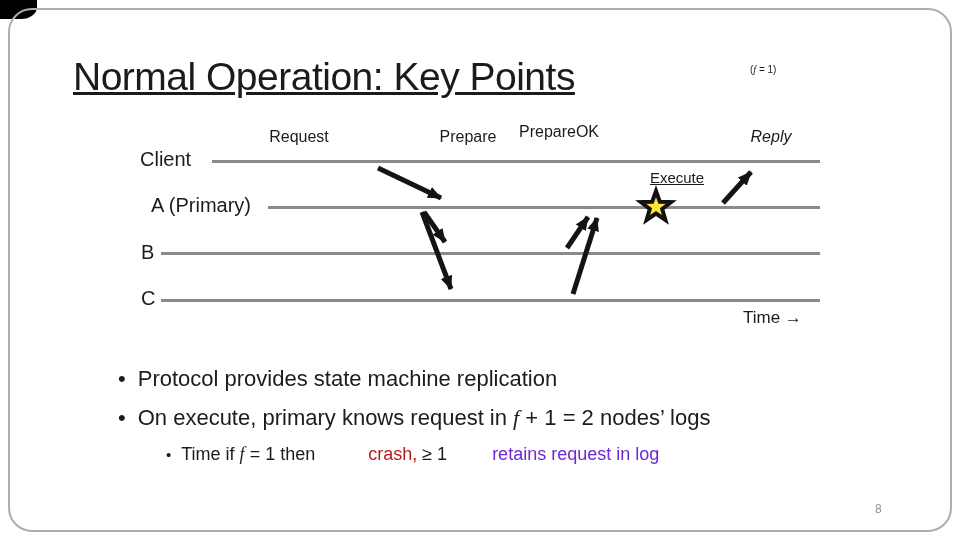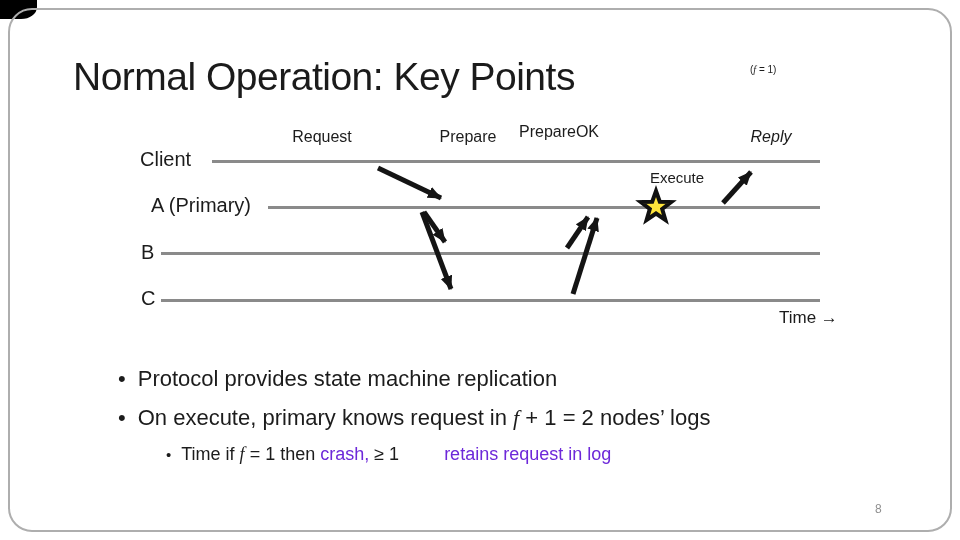--- a/index.html
+++ b/index.html
@@ -16,37 +16,38 @@
   }
   .frame{
     left:8px;top:8px;right:8px;bottom:8px;
     border:2px solid #aeaeae;border-radius:24px;
     pointer-events:none;
   }
   .title{
     left:73px;top:55px;margin:0;
     font-size:39px;font-weight:300;letter-spacing:-0.5px;color:#1b1b1b;
     white-space:nowrap;
+    text-decoration:underline;
   }
   .fnote{left:750px;top:64px;font-size:10px;white-space:pre;}
   .fit{font-style:italic;font-family:"Liberation Serif", serif;}
   .lane-label{font-size:20px;white-space:nowrap;}
   .lane-line{height:3px;background:#8a8a8a;}
   .msg-label{font-size:16px;transform:translateX(-50%);white-space:nowrap;}
   .exec-label{font-size:15px;transform:translateX(-50%);white-space:nowrap;}
-  .time-label{left:779px;top:308px;font-size:17px;white-space:pre;}
+  .time-label{left:743px;top:308px;font-size:17px;white-space:pre;}
   .page-num{left:875px;top:502px;font-size:12px;color:#8f8f8f;}
   svg.overlay{left:0;top:0;pointer-events:none;}
   .bullet{display:flex;align-items:flex-start;white-space:pre;}
   .bullet .dot{margin-right:12px;}
   .b1{left:118px;top:366px;font-size:22px;}
   .b2{left:118px;top:405px;font-size:22px;}
   .b3{left:166px;top:444px;font-size:18px;}
   .b3 .dot{margin-right:10px;font-size:15px;padding-top:2px;}
-  .red{color:#6d28d9;}
+  .red{color:#b91c1c;margin-left:48px;}
   .green{color:#6d28d9;margin-left:40px;}
 </style>
 </head>
 <body>
 
 <div class="abs corner-chip"></div>
 <div class="abs frame"></div>
 
 <h1 class="abs title">Normal Operation: Key Points</h1>
 
@@ -55,25 +56,25 @@
 <div class="abs lane-label" style="left:140px;top:148px;">Client</div>
 <div class="abs lane-label" style="left:140px;top:194px;margin-left:11px;">A (Primary)</div>
 <div class="abs lane-label" style="left:141px;top:241px;">B</div>
 <div class="abs lane-label" style="left:141px;top:287px;">C</div>
 
 <div class="abs lane-line" style="left:212px;top:160px;width:608px;"></div>
 <div class="abs lane-line" style="left:268px;top:206px;width:552px;"></div>
 <div class="abs lane-line" style="left:161px;top:252px;width:659px;"></div>
 <div class="abs lane-line" style="left:161px;top:299px;width:659px;"></div>
 
-<div class="abs msg-label" style="left:322px;top:128px;">Request</div>
+<div class="abs msg-label" style="left:299px;top:128px;">Request</div>
 <div class="abs msg-label" style="left:432px;top:128px;margin-left:36px;">Prepare</div>
 <div class="abs msg-label" style="left:559px;top:123px;">PrepareOK</div>
 <div class="abs msg-label" style="left:771px;top:128px;font-style:italic;">Reply</div>
-<div class="abs exec-label" style="left:677px;top:169px;">Execute</div>
+<div class="abs exec-label" style="left:677px;top:169px;text-decoration:underline;">Execute</div>
 <div class="abs time-label">Time →</div>
 
 <svg class="abs overlay" width="960" height="540" viewBox="0 0 960 540">
   <defs>
     <marker id="ah" markerUnits="userSpaceOnUse" markerWidth="16" markerHeight="14" refX="13" refY="6" orient="auto">
       <path d="M0,0 L14,6 L0,12 Z" fill="#141414"></path>
     </marker>
   </defs>
   <g stroke="#141414" stroke-width="5">
     <line x1="378" y1="168" x2="441" y2="198" marker-end="url(#ah)"></line>

